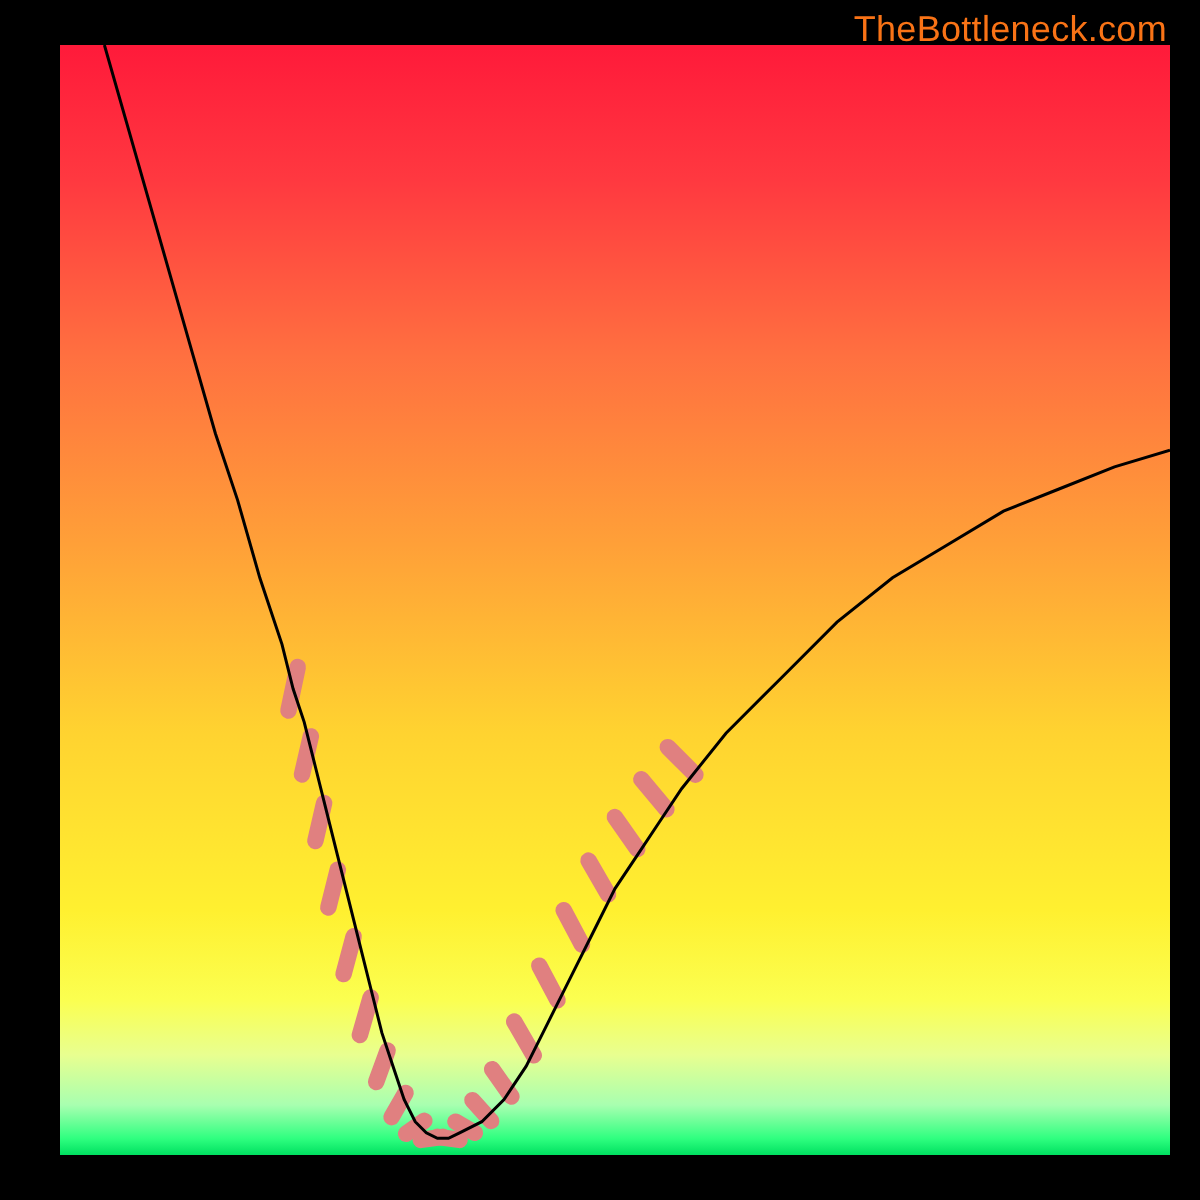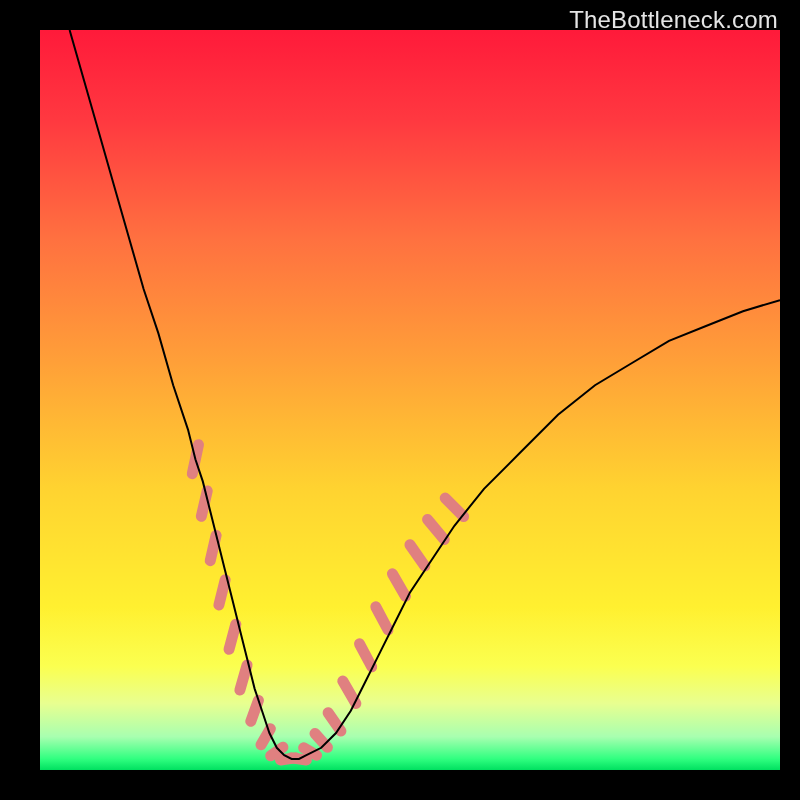--- a/index.html
+++ b/index.html
@@ -26,21 +26,21 @@
     overflow: hidden;
   }
   .gradient {
     position: absolute;
     left: 0; top: 0; right: 0; bottom: 0;
   }
   .watermark {
     position: absolute;
     top: 6px;
     right: 22px;
-    color: #e5e5e5;
+    color: #f97316;
     font-size: 24px;
     font-weight: 500;
     letter-spacing: 0.2px;
   }
   svg.curve {
     position: absolute;
     left: 0; top: 0;
     width: 740px; height: 740px;
     overflow: visible;
   }

